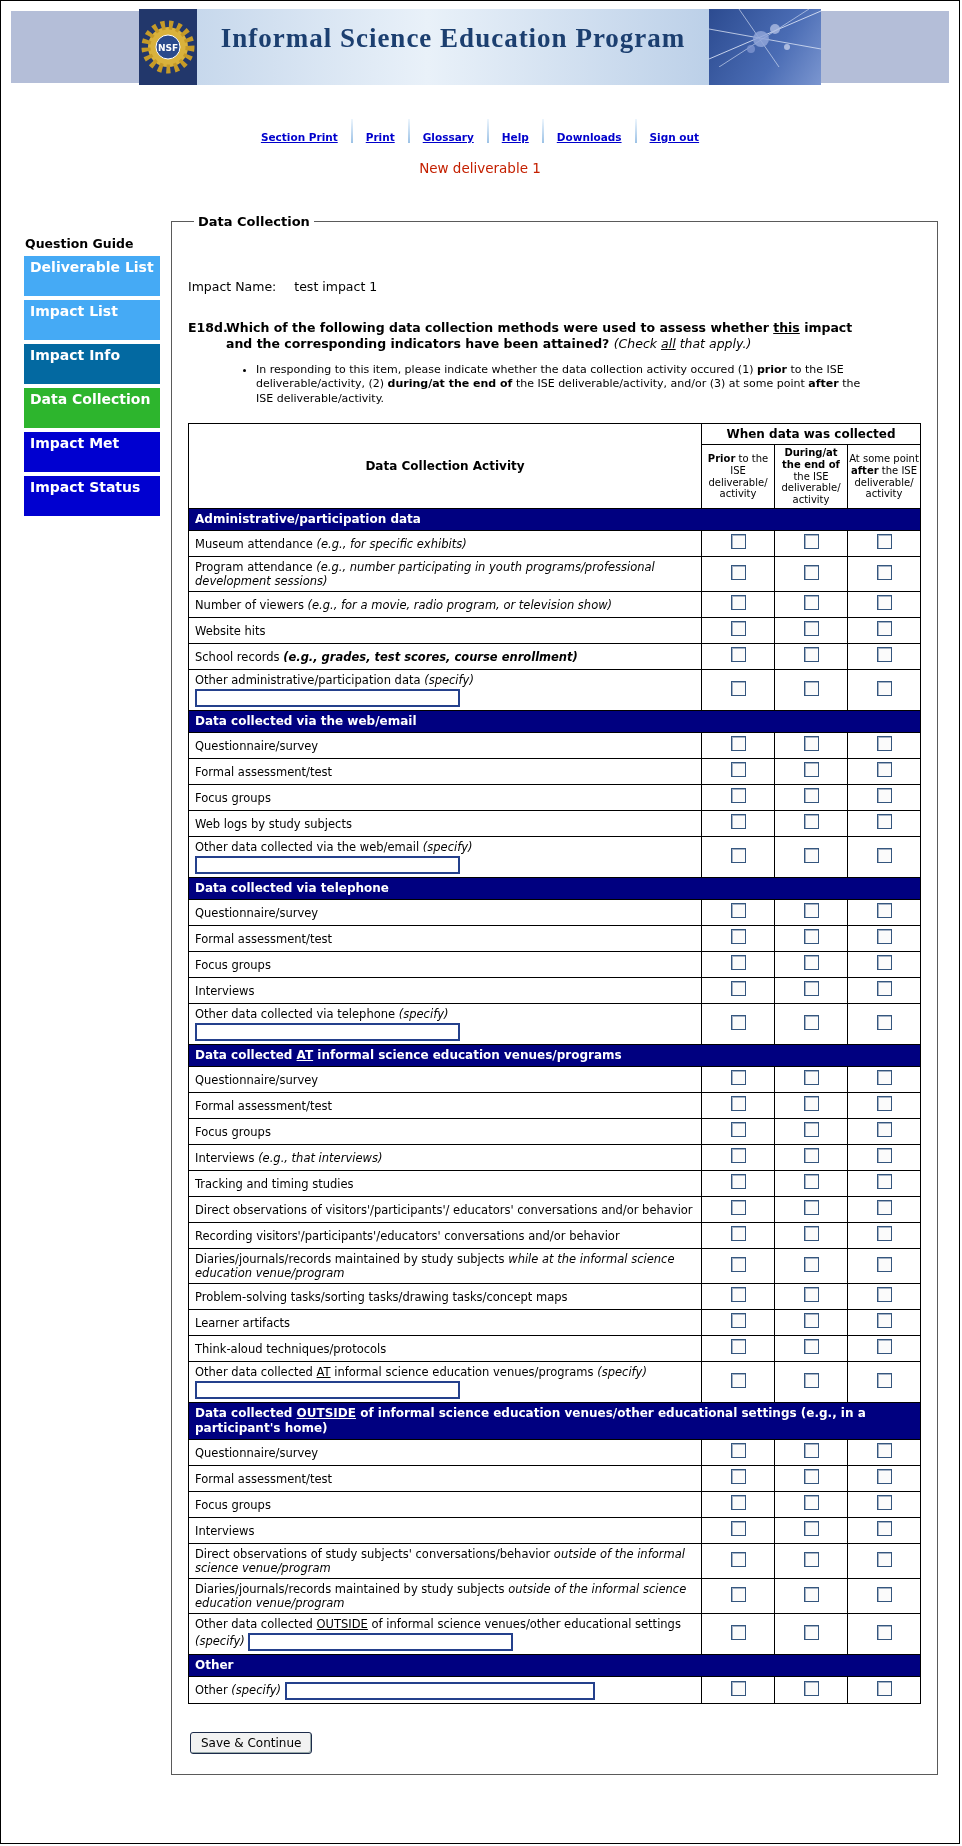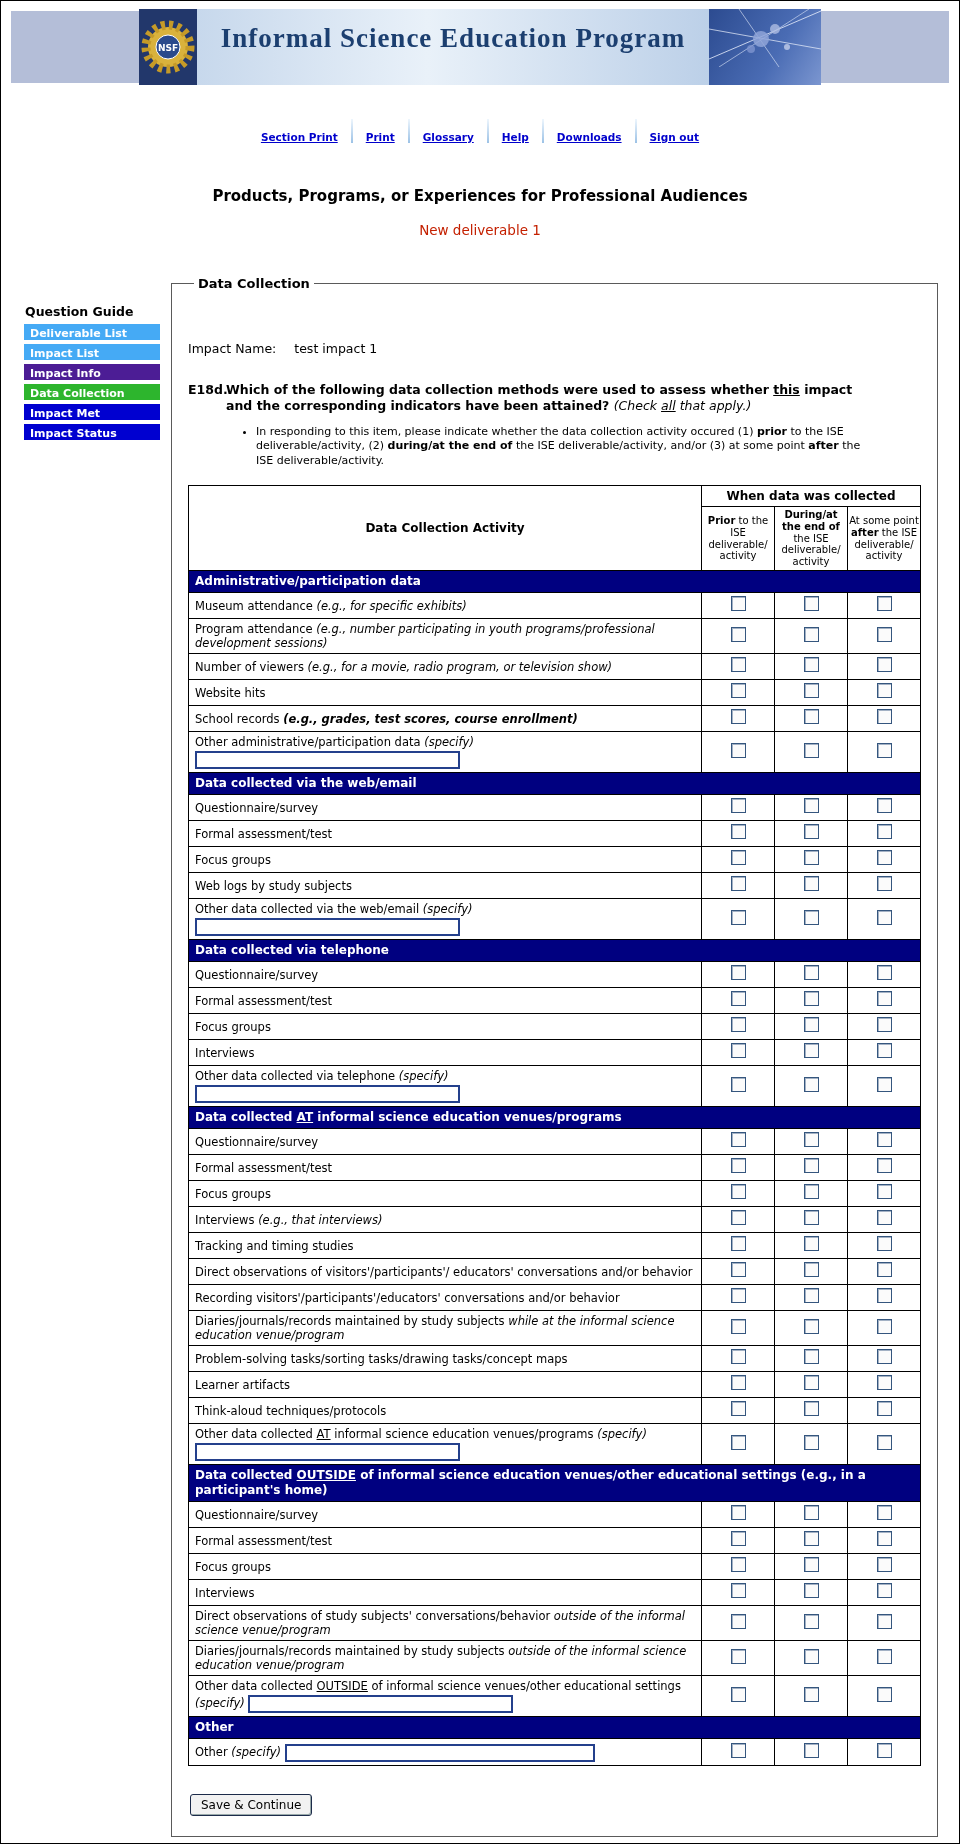--- a/index.html
+++ b/index.html
@@ -20,23 +20,23 @@
   .banner-art { width:112px; background:linear-gradient(120deg,#2c4b90,#4a6cb4 60%,#7b96d0); position:relative; overflow:hidden; }
   
   .navlinks { display:flex; justify-content:center; align-items:flex-end; margin-top:34px; height:26px; }
   .navlink { color:#0000cc; font-size:10.5px; font-weight:bold; text-decoration:underline; padding:0 13px; cursor:pointer; }
   .nav-sep { width:2px; height:24px; background:linear-gradient(180deg,#eef6fd 0%,#9cc2e6 100%); }
   
   .page-title { text-align:center; font-weight:bold; font-size:15px; margin-top:44px; }
   .page-subtitle { text-align:center; font-size:13.5px; color:#c42000; margin-top:17px; }
   
   .content { position:relative; margin-top:38px; }
-  .sidebar { position:absolute; left:23px; top:28px; width:136px; }
+  .sidebar { position:absolute; left:23px; top:22px; width:136px; }
   .sb-head { font-weight:bold; font-size:12.5px; margin:0 0 5px 1px; }
-  .sb-item { color:#fff; font-weight:bold; font-size:11px; padding:3px 0 0 6px; margin-bottom:4px; cursor:pointer; }
+  .sb-item { color:#fff; font-weight:bold; font-size:14px; padding:3px 0 21px 6px; margin-bottom:4px; cursor:pointer; }
   fieldset.dc-fieldset {
     margin:0 0 0 170px; width:766px; min-height:1496px;
     border:1px solid #5a5a5a; padding:6px 16px 20px 16px;
   }
   fieldset.dc-fieldset legend { font-weight:bold; font-size:13px; padding:0 4px; margin-left:6px; }
   .impact-row { margin-top:44px; font-size:12.5px; font-weight:normal; }
   .impact-row .val { margin-left:14px; }
   .question { margin-top:26px; display:flex; font-size:12.5px; line-height:1.3; }
   .qnum { font-weight:bold; width:38px; flex:0 0 38px; }
   .qtext { width:640px; }
@@ -106,31 +106,30 @@
       <span class="nav-sep"></span>
       <a class="navlink">Glossary</a>
       <span class="nav-sep"></span>
       <a class="navlink">Help</a>
       <span class="nav-sep"></span>
       <a class="navlink">Downloads</a>
       <span class="nav-sep"></span>
       <a class="navlink">Sign out</a>
     </div>
 
-  <div class="page-title">Products, Programs, or Experiences for Professional Audiences</div>
   <div class="page-subtitle">New deliverable 1</div>
 
   <div class="content">
 
     <div class="sidebar">
       <div class="sb-head">Question Guide</div>
       <div>
           <div class="sb-item" style="background: rgb(69, 170, 245);">Deliverable List</div>
           <div class="sb-item" style="background: rgb(69, 170, 245);">Impact List</div>
-          <div class="sb-item" style="background: #4c1d95;">Impact Info</div>
+          <div class="sb-item" style="background: #0369a1;">Impact Info</div>
           <div class="sb-item" style="background: rgb(45, 181, 45);">Data Collection</div>
           <div class="sb-item" style="background: rgb(0, 0, 208);">Impact Met</div>
           <div class="sb-item" style="background: rgb(0, 0, 208);">Impact Status</div>
         </div>
     </div>
 
     <fieldset class="dc-fieldset">
       <legend>Data Collection</legend>
 
       <div class="impact-row">

